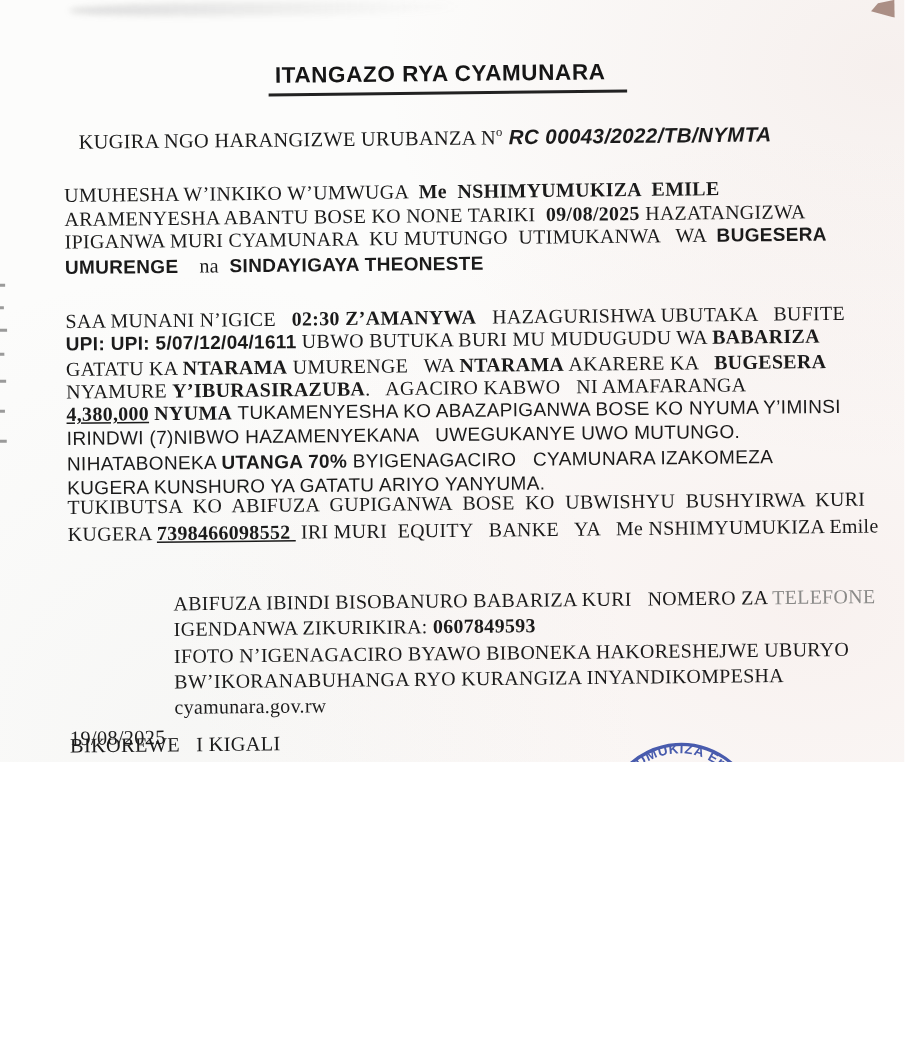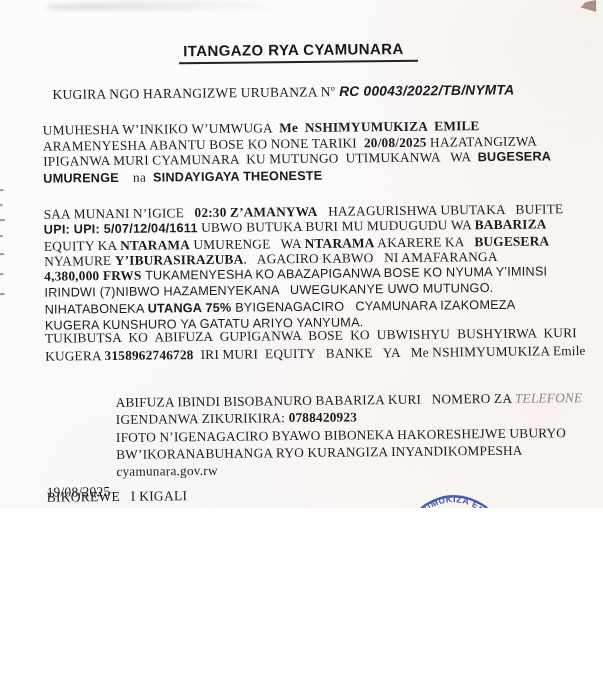--- a/index.html
+++ b/index.html
@@ -11,22 +11,22 @@
       radial-gradient(ellipse at 20% 97%, rgba(200,200,195,0.10), transparent 45%),
       linear-gradient(#fcfcfb,#fcfcfb);
     font-family:"Liberation Serif","DejaVu Serif",serif;
     color:#1b1b1b;
   }
   .doc{position:absolute;inset:0;transform:rotate(-0.6deg);transform-origin:300px 340px;}
   .line{white-space:pre;letter-spacing:0.2px;}
   .sr{font-family:"Liberation Serif","DejaVu Serif",serif;}
   .sn{font-family:"Liberation Sans","DejaVu Sans",sans-serif;}
   .b{font-weight:700;}
-  .u{}
-  .faded{color:#8a8a88;font-style:italic;}
+  .u{text-decoration:underline;}
+  .faded{color:#8a8a88;}
   .title-wrap{position:absolute;top:41px;left:0;width:100%;text-align:center;}
   .title{
     display:inline-block;font-family:"Liberation Sans","DejaVu Sans",sans-serif;
     font-weight:700;font-size:15px;letter-spacing:0.4px;color:#161616;
     border-bottom:2px solid #222;padding:0 14px 3px 4px;
   }
   .case{position:absolute;top:83px;left:55px;font-size:13.6px;}
   .case .num{font-family:"Liberation Sans","DejaVu Sans",sans-serif;font-weight:700;font-style:italic;font-size:13.8px;}
   .case sup{font-size:8.5px;}
   .p{position:absolute;left:45px;font-size:13.3px;}
@@ -57,44 +57,44 @@
   <div class="doc">
 
     <div class="title-wrap">
       <span class="title">ITANGAZO RYA CYAMUNARA</span>
     </div>
 
     <div class="case line"><span class="sr">KUGIRA NGO HARANGIZWE URUBANZA N</span><sup>o</sup><span class="num"> RC 00043/2022/TB/NYMTA</span></div>
 
     <div class="p p1">
       <div class="line"><span class="sr">UMUHESHA W’INKIKO W’UMWUGA  </span><span class="sr b">Me  NSHIMYUMUKIZA  EMILE</span></div>
-      <div class="line"><span class="sr">ARAMENYESHA ABANTU BOSE KO NONE TARIKI  </span><span class="sr b">20/08/2025</span><span class="sr"> HAZATANGIZWA</span></div>
+      <div class="line"><span class="sr">ARAMENYESHA ABANTU BOSE KO NONE TARIKI  </span><span class="sr b">09/08/2025</span><span class="sr"> HAZATANGIZWA</span></div>
       <div class="line"><span class="sr">IPIGANWA MURI CYAMUNARA  KU MUTUNGO  UTIMUKANWA   WA  </span><span class="sn b">BUGESERA</span></div>
       <div class="line"><span class="sn b">UMURENGE</span><span class="sr">    na  </span><span class="sn b">SINDAYIGAYA THEONESTE</span></div>
     </div>
 
     <div class="p p2">
       <div class="line"><span class="sr">SAA MUNANI N’IGICE   </span><span class="sr b">02:30 Z’AMANYWA</span><span class="sr">   HAZAGURISHWA UBUTAKA   BUFITE</span></div>
       <div class="line"><span class="sn b">UPI: UPI: 5/07/12/04/1611</span><span class="sr"> UBWO BUTUKA BURI MU MUDUGUDU WA </span><span class="sr b">BABARIZA</span></div>
-      <div class="line"><span class="sr">EQUITY KA </span><span class="sr b">NTARAMA</span><span class="sr"> UMURENGE   WA </span><span class="sr b">NTARAMA</span><span class="sr"> AKARERE KA   </span><span class="sr b">BUGESERA</span></div>
+      <div class="line"><span class="sr">GATATU KA </span><span class="sr b">NTARAMA</span><span class="sr"> UMURENGE   WA </span><span class="sr b">NTARAMA</span><span class="sr"> AKARERE KA   </span><span class="sr b">BUGESERA</span></div>
       <div class="line"><span class="sr">NYAMURE </span><span class="sr b">Y’IBURASIRAZUBA</span><span class="sr">.   AGACIRO KABWO   NI AMAFARANGA</span></div>
-      <div class="line"><span class="sr b u">4,380,000</span><span class="sr b"> FRWS</span><span class="sn"> TUKAMENYESHA KO ABAZAPIGANWA BOSE KO NYUMA Y’IMINSI</span></div>
+      <div class="line"><span class="sr b u">4,380,000</span><span class="sr b"> NYUMA</span><span class="sn"> TUKAMENYESHA KO ABAZAPIGANWA BOSE KO NYUMA Y’IMINSI</span></div>
       <div class="line"><span class="sn">IRINDWI (7)NIBWO HAZAMENYEKANA   UWEGUKANYE UWO MUTUNGO.</span></div>
-      <div class="line"><span class="sn">NIHATABONEKA </span><span class="sn b">UTANGA 75%</span><span class="sn"> BYIGENAGACIRO   CYAMUNARA IZAKOMEZA</span></div>
+      <div class="line"><span class="sn">NIHATABONEKA </span><span class="sn b">UTANGA 70%</span><span class="sn"> BYIGENAGACIRO   CYAMUNARA IZAKOMEZA</span></div>
       <div class="line"><span class="sn">KUGERA KUNSHURO YA GATATU ARIYO YANYUMA.</span></div>
     </div>
 
     <div class="p p2b">
       <div class="line"><span class="sr">TUKIBUTSA  KO  ABIFUZA  GUPIGANWA  BOSE  KO  UBWISHYU  BUSHYIRWA  KURI</span></div>
-      <div class="line"><span class="sr">KUGERA </span><span class="sr b u">3158962746728 </span><span class="sr"> IRI MURI  EQUITY   BANKE   YA   Me NSHIMYUMUKIZA Emile</span></div>
+      <div class="line"><span class="sr">KUGERA </span><span class="sr b u">7398466098552 </span><span class="sr"> IRI MURI  EQUITY   BANKE   YA   Me NSHIMYUMUKIZA Emile</span></div>
     </div>
 
     <div class="p p3">
       <div class="line"><span class="sr">ABIFUZA IBINDI BISOBANURO BABARIZA KURI   NOMERO ZA </span><span class="sr faded">TELEFONE</span></div>
-      <div class="line"><span class="sr">IGENDANWA ZIKURIKIRA: </span><span class="sr b">0788420923</span></div>
+      <div class="line"><span class="sr">IGENDANWA ZIKURIKIRA: </span><span class="sr b">0607849593</span></div>
       <div class="line"><span class="sr">IFOTO N’IGENAGACIRO BYAWO BIBONEKA HAKORESHEJWE UBURYO</span></div>
       <div class="line"><span class="sr">BW’IKORANABUHANGA RYO KURANGIZA INYANDIKOMPESHA</span></div>
       <div class="line"><span class="sr">cyamunara.gov.rw</span></div>
     </div>
 
     <div class="footer-place line">BIKOREWE   I KIGALI</div>
     <div class="footer-date line">19/08/2025</div>
 
     <svg class="stamp" viewBox="0 0 108 108" xmlns="http://www.w3.org/2000/svg">
       <defs>

